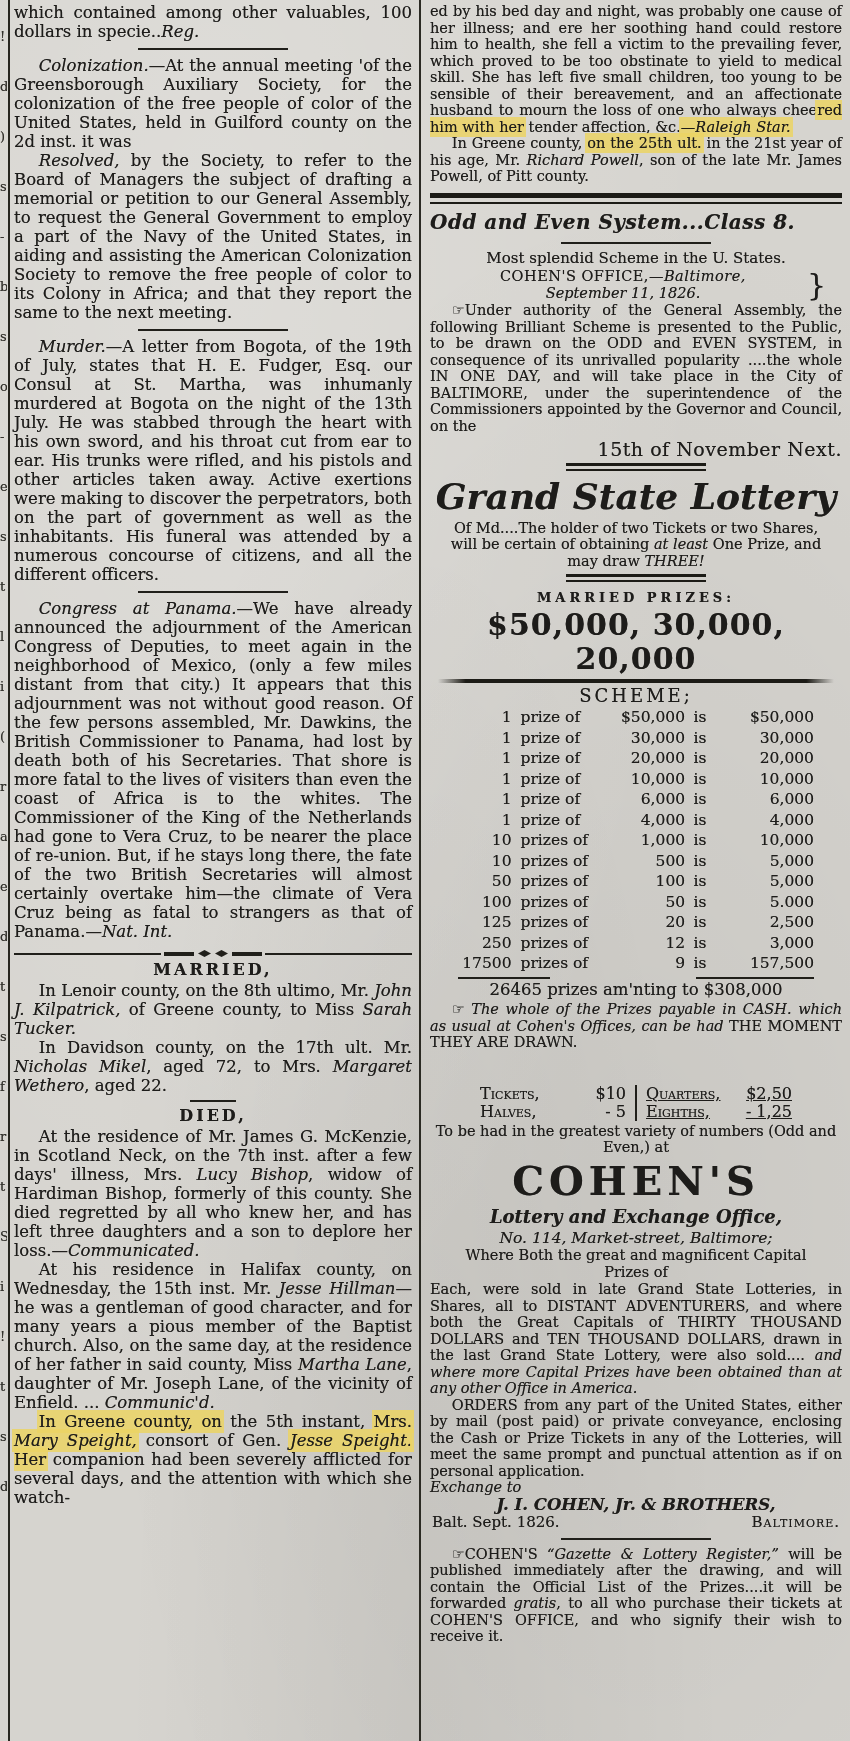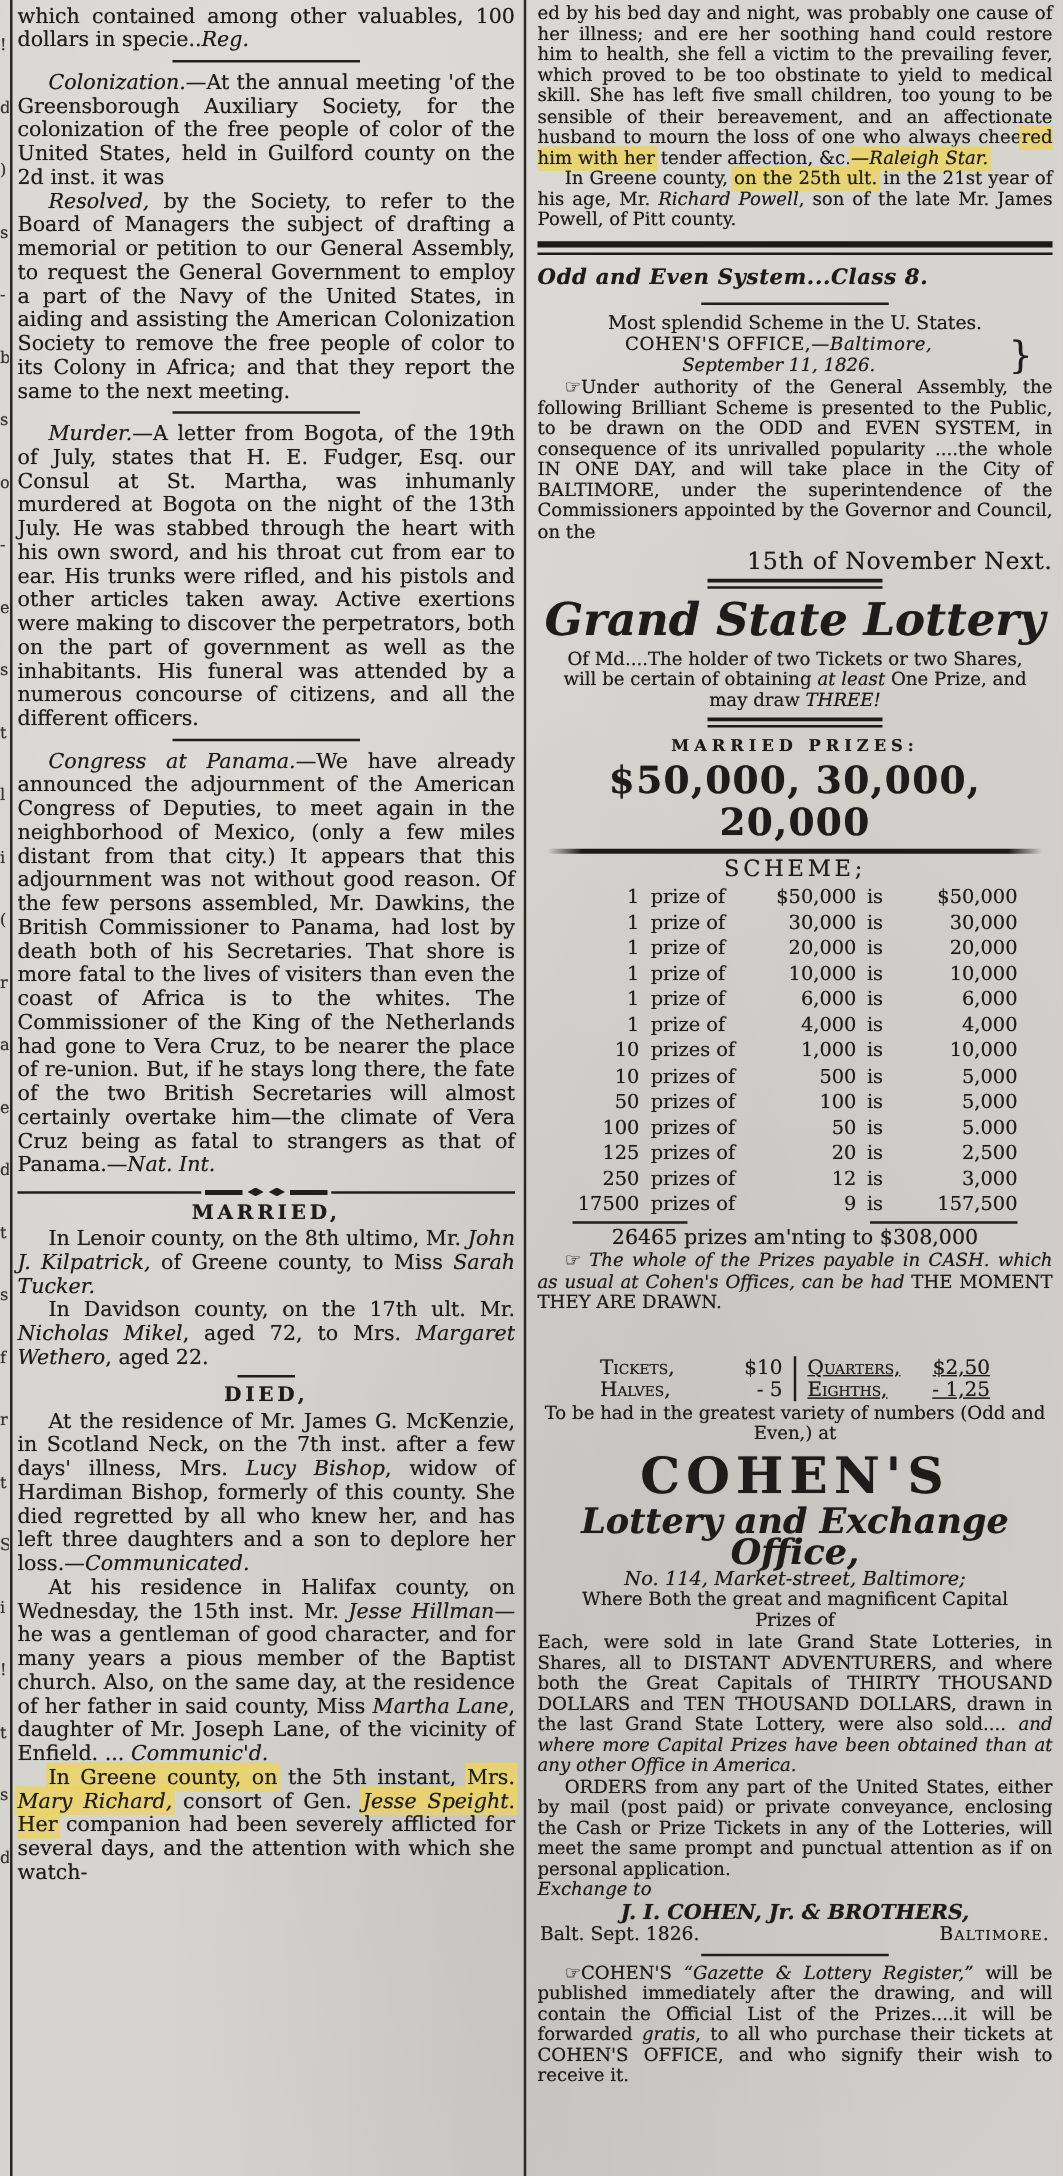--- a/index.html
+++ b/index.html
@@ -45,21 +45,21 @@
   .rule-taper{height:4px;width:96%;margin:3px auto 5px;
     background:linear-gradient(90deg, transparent, #1c1b16 7%, #1c1b16 93%, transparent);}
   .ornament{display:flex;align-items:center;margin:9px 0 3px;}
   .ornament::before,.ornament::after{content:"";flex:1;height:2px;background:#201f1a;}
   .ornament .mid{display:flex;align-items:center;gap:4px;margin:0 3px;}
   .ornament .bar{width:30px;height:4px;background:#201f1a;}
   .ornament .dia{width:13px;height:7px;background:#201f1a;clip-path:polygon(50% 0,100% 50%,50% 100%,0 50%);}
 
   
   .sec-head{text-align:center;font-weight:bold;letter-spacing:3px;font-size:16px;margin:3px 0 2px;text-indent:0;}
-  .class-head{font-weight:bold;font-style:italic;font-size:17px;letter-spacing:0.5px;margin:5px 0 2px;text-align:left;line-height:26px;}
+  .class-head{font-weight:bold;font-style:italic;font-size:20px;letter-spacing:0.5px;margin:5px 0 2px;text-align:left;line-height:26px;}
   .center{text-align:center;text-indent:0;}
   .splendid{font-size:15px;margin:2px 0;}
   .office{position:relative;text-align:center;text-indent:0;padding-right:26px;margin:1px 0;}
   .office .l1{font-size:14.5px;letter-spacing:0.5px;}
   .office .l2{font-size:14.5px;font-style:italic;}
   .office .brace{position:absolute;right:16px;top:1px;font-size:30px;line-height:32px;font-weight:normal;}
   .nov{font-size:19px;margin:7px 0 2px;letter-spacing:0.5px;text-align:right;}
   .grand{font-style:italic;font-weight:bold;font-size:36px;line-height:40px;text-align:center;margin:3px 0 4px;text-indent:0;}
   .holder{font-size:14.5px;line-height:16.5px;margin:0 10px;}
   .prizes-label{font-weight:bold;letter-spacing:4px;font-size:13px;margin-top:8px;}
@@ -76,21 +76,21 @@
   .sub-rules span{display:block;border-top:2px solid #201f1a;height:0;}
   .sub-rules .s1{width:92px;}
   .sub-rules .s2{width:118px;}
   .total-line{font-size:16.5px;margin:3px 0;}
   .prices{display:flex;width:330px;margin:3px auto 2px;font-variant:small-caps;font-size:16px;line-height:18px;text-align:left;}
   .prices .half{flex:1;padding:0 9px;margin-top:31px;}
   .prices .half + .half{border-left:2px solid #201f1a;text-decoration:underline;}
   .prices .half div{display:flex;justify-content:space-between;}
   .variety{font-size:14.5px;line-height:16.5px;}
   .cohens{font-weight:bold;font-size:40px;line-height:44px;letter-spacing:5px;margin:3px 0 1px;text-indent:0;}
-  .office-head{font-weight:bold;font-style:italic;font-size:28px;line-height:25px;margin:0;text-indent:0;}
+  .office-head{font-weight:bold;font-style:italic;font-size:18px;line-height:25px;margin:0;text-indent:0;}
   .addr-line{font-style:italic;font-size:15.5px;margin:1px 0;}
   .where-both{font-size:14.5px;line-height:16.5px;margin:1px 30px;}
   .hundred{font-weight:bold;font-style:italic;font-size:19.5px;line-height:23px;margin:2px 0;text-indent:0;}
   .sig{font-weight:bold;font-style:italic;font-size:16.5px;text-align:center;text-indent:0;margin-top:1px;}
   .balt-row{display:flex;justify-content:space-between;font-size:15px;margin:1px 2px;}
   .balt-row .sc{font-variant:small-caps;letter-spacing:1px;}
 </style>
 </head>
 <body>
 
@@ -147,21 +147,21 @@
           <span class="bar"></span>
         </span>
     </div>
     <p class="sec-head">MARRIED,</p>
     <p class="ind"><span>In Lenoir county, on the 8th ultimo, Mr. </span><span class="i">John J. Kilpatrick,</span><span> of Greene county, to Miss </span><span class="i">Sarah Tucker.</span></p>
     <p class="ind"><span>In Davidson county, on the 17th ult. Mr. </span><span class="i">Nicholas Mikel</span><span>, aged 72, to Mrs. </span><span class="i">Margaret Wethero</span><span>, aged 22.</span></p>
     <hr class="rule-tiny">
     <p class="sec-head">DIED,</p>
     <p class="ind"><span>At the residence of Mr. James G. McKenzie, in Scotland Neck, on the 7th inst. after a few days' illness, Mrs. </span><span class="i">Lucy Bishop</span><span>, widow of Hardiman Bishop, formerly of this county.  She died regretted by all who knew her, and has left three daughters and a son to deplore her loss.—</span><span class="i">Communicated.</span></p>
     <p class="ind"><span>At his residence in Halifax county, on Wednesday, the 15th inst. Mr. </span><span class="i">Jesse Hillman</span><span>—he was a gentleman of good character, and for many years a pious member of the Baptist church.  Also, on the same day, at the residence of her father in said county, Miss </span><span class="i">Martha Lane</span><span>, daughter of Mr. Joseph Lane, of the vicinity of Enfield. ... </span><span class="i">Communic'd.</span></p>
-    <p class="ind"><span class="hl">In Greene county, on</span><span> the 5th instant, </span><span class="hl">Mrs. </span><span class="hl i">Mary Richard,</span><span> consort of Gen. </span><span class="hl i">Jesse Speight.</span><span class="hl"> Her</span><span> companion had been severely afflicted for several days, and the attention with which she watch-</span></p>
+    <p class="ind"><span class="hl">In Greene county, on</span><span> the 5th instant, </span><span class="hl">Mrs. </span><span class="hl i">Mary Speight,</span><span> consort of Gen. </span><span class="hl i">Jesse Speight.</span><span class="hl"> Her</span><span> companion had been severely afflicted for several days, and the attention with which she watch-</span></p>
   </div>
 
   <div class="col right">
     <p><span>ed by his bed day and night, was probably one cause of her illness; and ere her soothing hand could restore him to health, she fell a victim to the prevailing fever, which proved to be too obstinate to yield to medical skill.  She has left five small children, too young to be sensible of their bereavement, and an affectionate husband to mourn the loss of one who always chee</span><span class="hl">red him with her</span><span> tender affection, &amp;c.</span><span class="hl i">—Raleigh Star.</span></p>
     <p class="ind"><span>In Greene county, </span><span class="hl">on the 25th ult.</span><span> in the 21st year of his age, Mr. </span><span class="i">Richard Powell</span><span>, son of the late Mr. James Powell, of Pitt county.</span></p>
     <div class="rule-heavy2"></div>
     <p class="class-head">Odd and Even System...Class 8.</p>
     <hr class="rule-short">
     <p class="center splendid">Most splendid Scheme in the U. States.</p>
     <div class="office">

